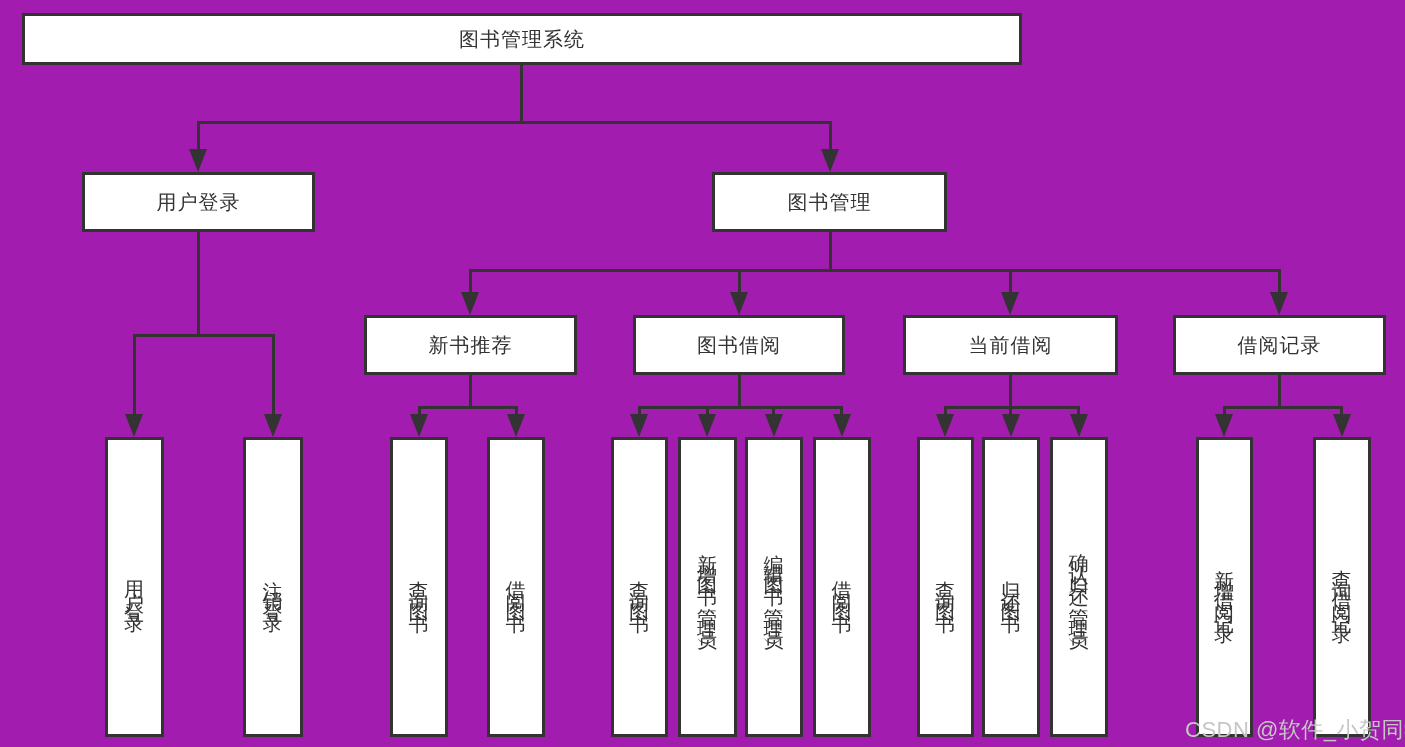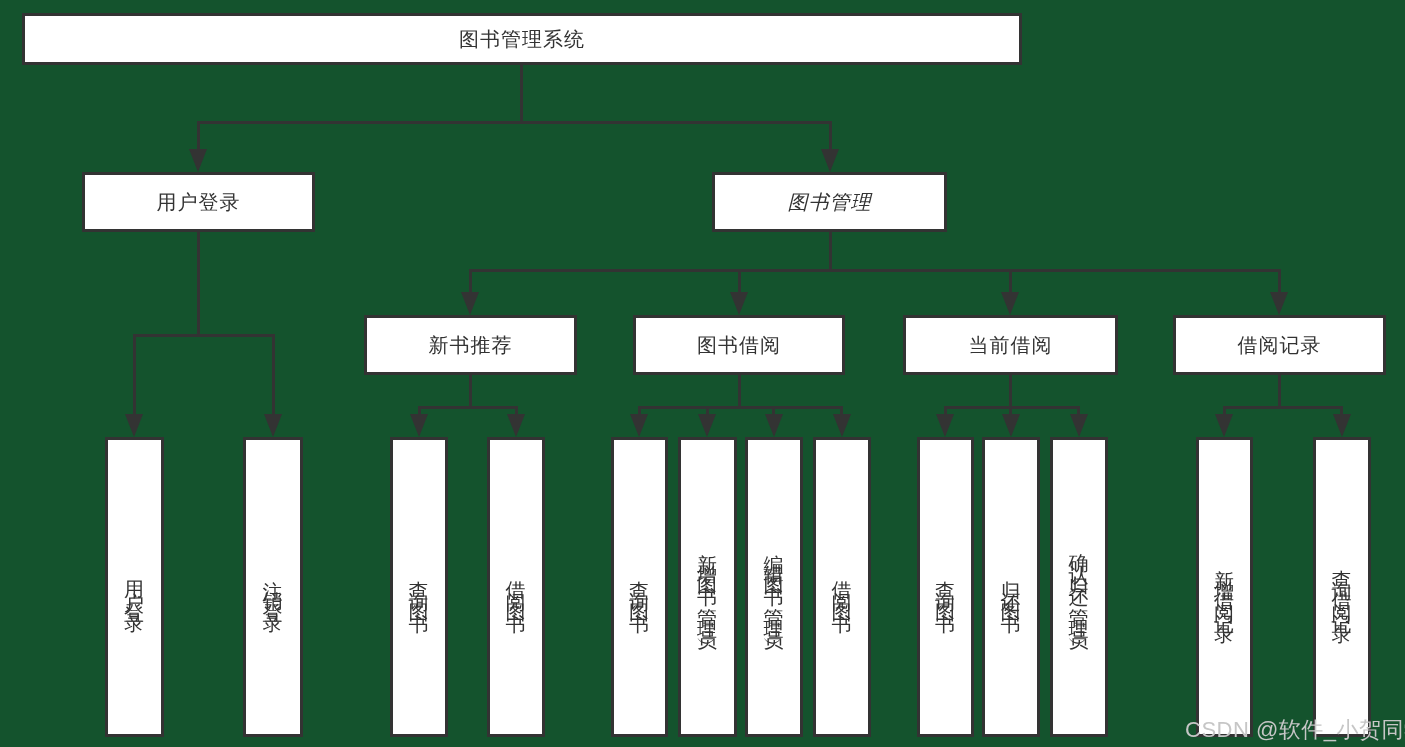--- a/index.html
+++ b/index.html
@@ -1,19 +1,19 @@
 <!DOCTYPE html>
 <html><head>
 <meta charset="utf-8">
 <style>
   html,body{margin:0;padding:0;background:#ffffff;}
   #canvas{
     position:relative;
     width:1405px;height:747px;
-    background:#14532d;
+    background:#a21caf;
     font-family:"Liberation Sans","DejaVu Sans",sans-serif;
     overflow:hidden;
   }
   .box{
     position:absolute;
     border:3px solid #333333;
     background:#ffffff;
     box-sizing:border-box;
     display:flex;
     align-items:center;
@@ -42,21 +42,21 @@
     left:1185px;top:715px;
     font-size:22px;
     color:#c6c6c6;
     white-space:nowrap;
     letter-spacing:0.5px;
   }
 
   
   #n-root{left:22px;top:13px;width:1000px;height:52px;}
   #n-user{left:82px;top:172px;width:233px;height:60px;}
-  #n-mgmt{left:712px;top:172px;width:235px;height:60px;font-style:italic;}
+  #n-mgmt{left:712px;top:172px;width:235px;height:60px;}
   #n-l3-0{left:364px;top:315px;width:213px;height:60px;}
   #n-l3-1{left:633px;top:315px;width:212px;height:60px;}
   #n-l3-2{left:903px;top:315px;width:215px;height:60px;}
   #n-l3-3{left:1173px;top:315px;width:213px;height:60px;}
 
   .leaf{top:437px;height:300px;}
   #lf-0{left:105px;width:59px;}
   #lf-1{left:243px;width:60px;}
   #lf-2{left:390px;width:58px;}
   #lf-3{left:487px;width:58px;}

